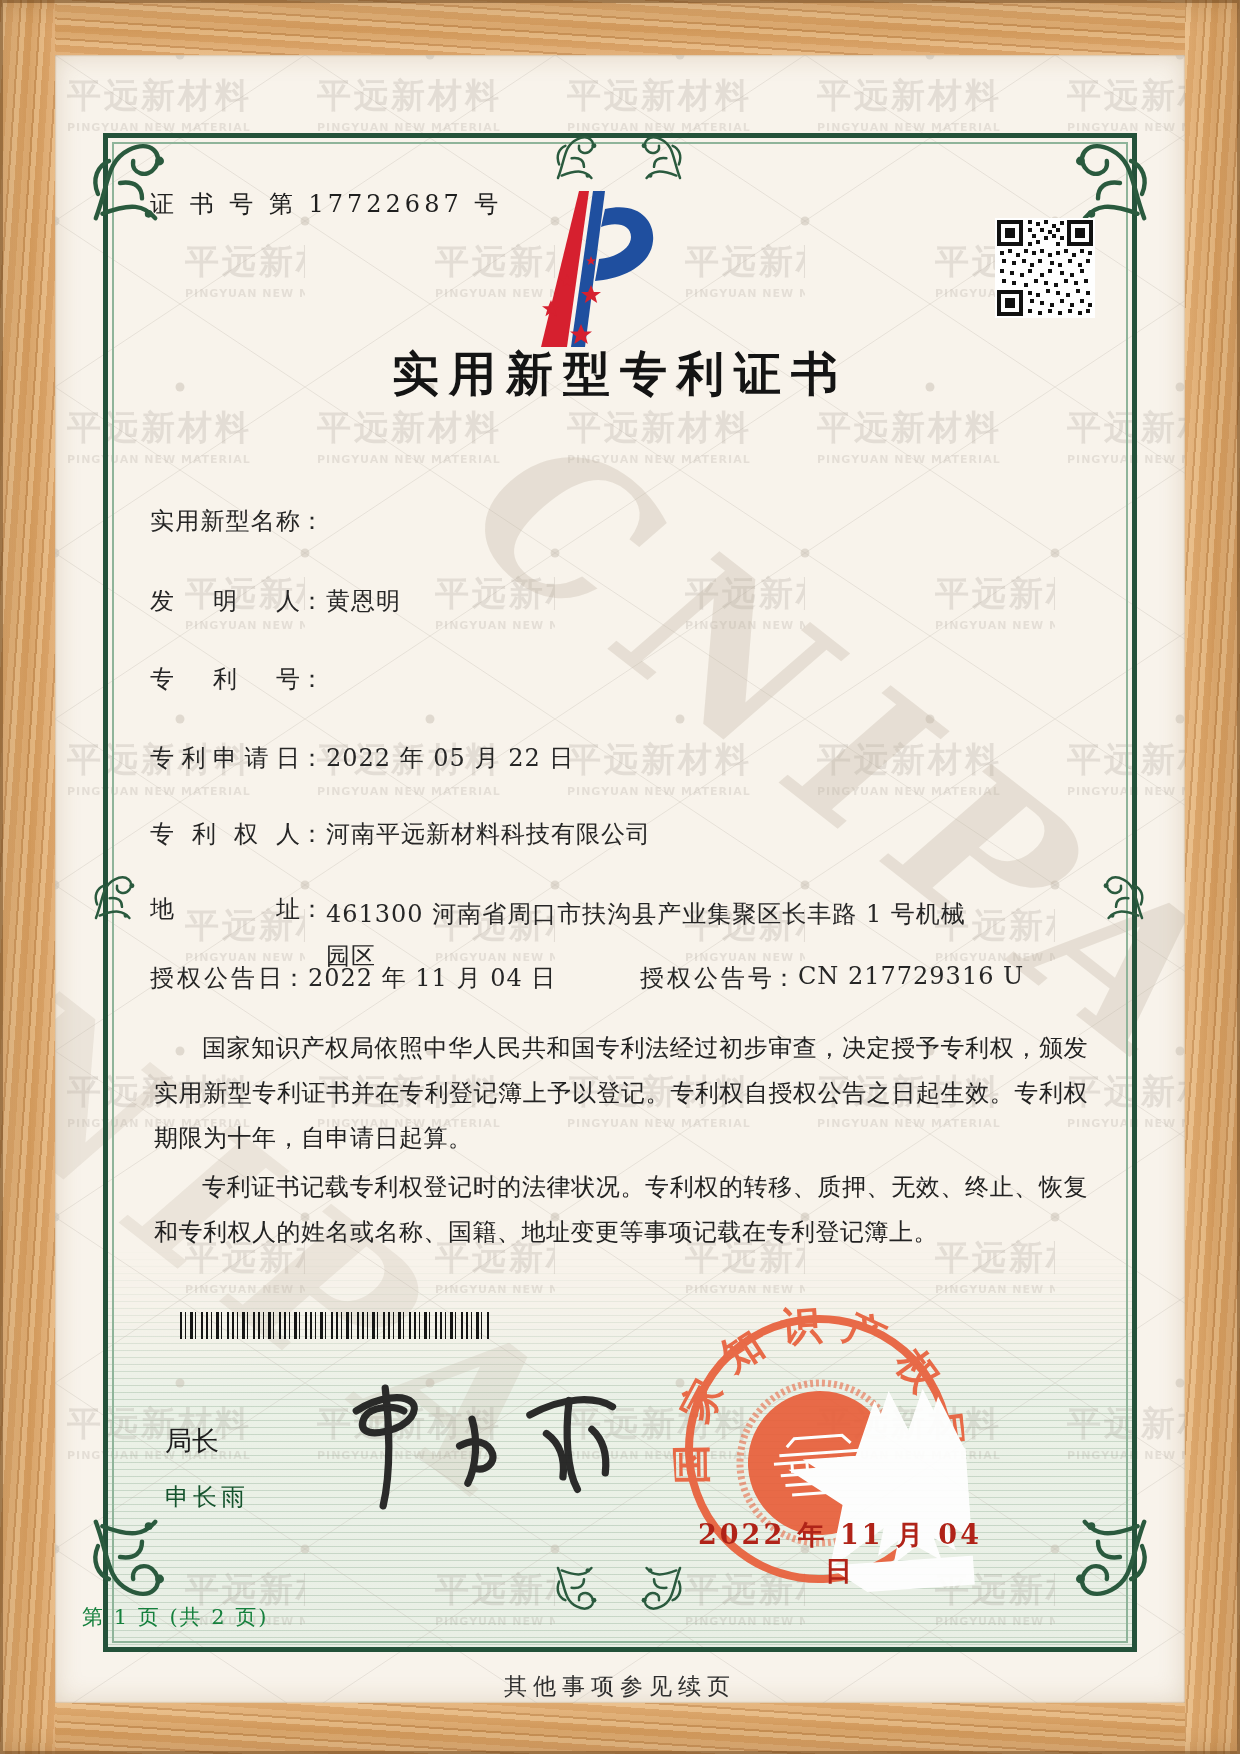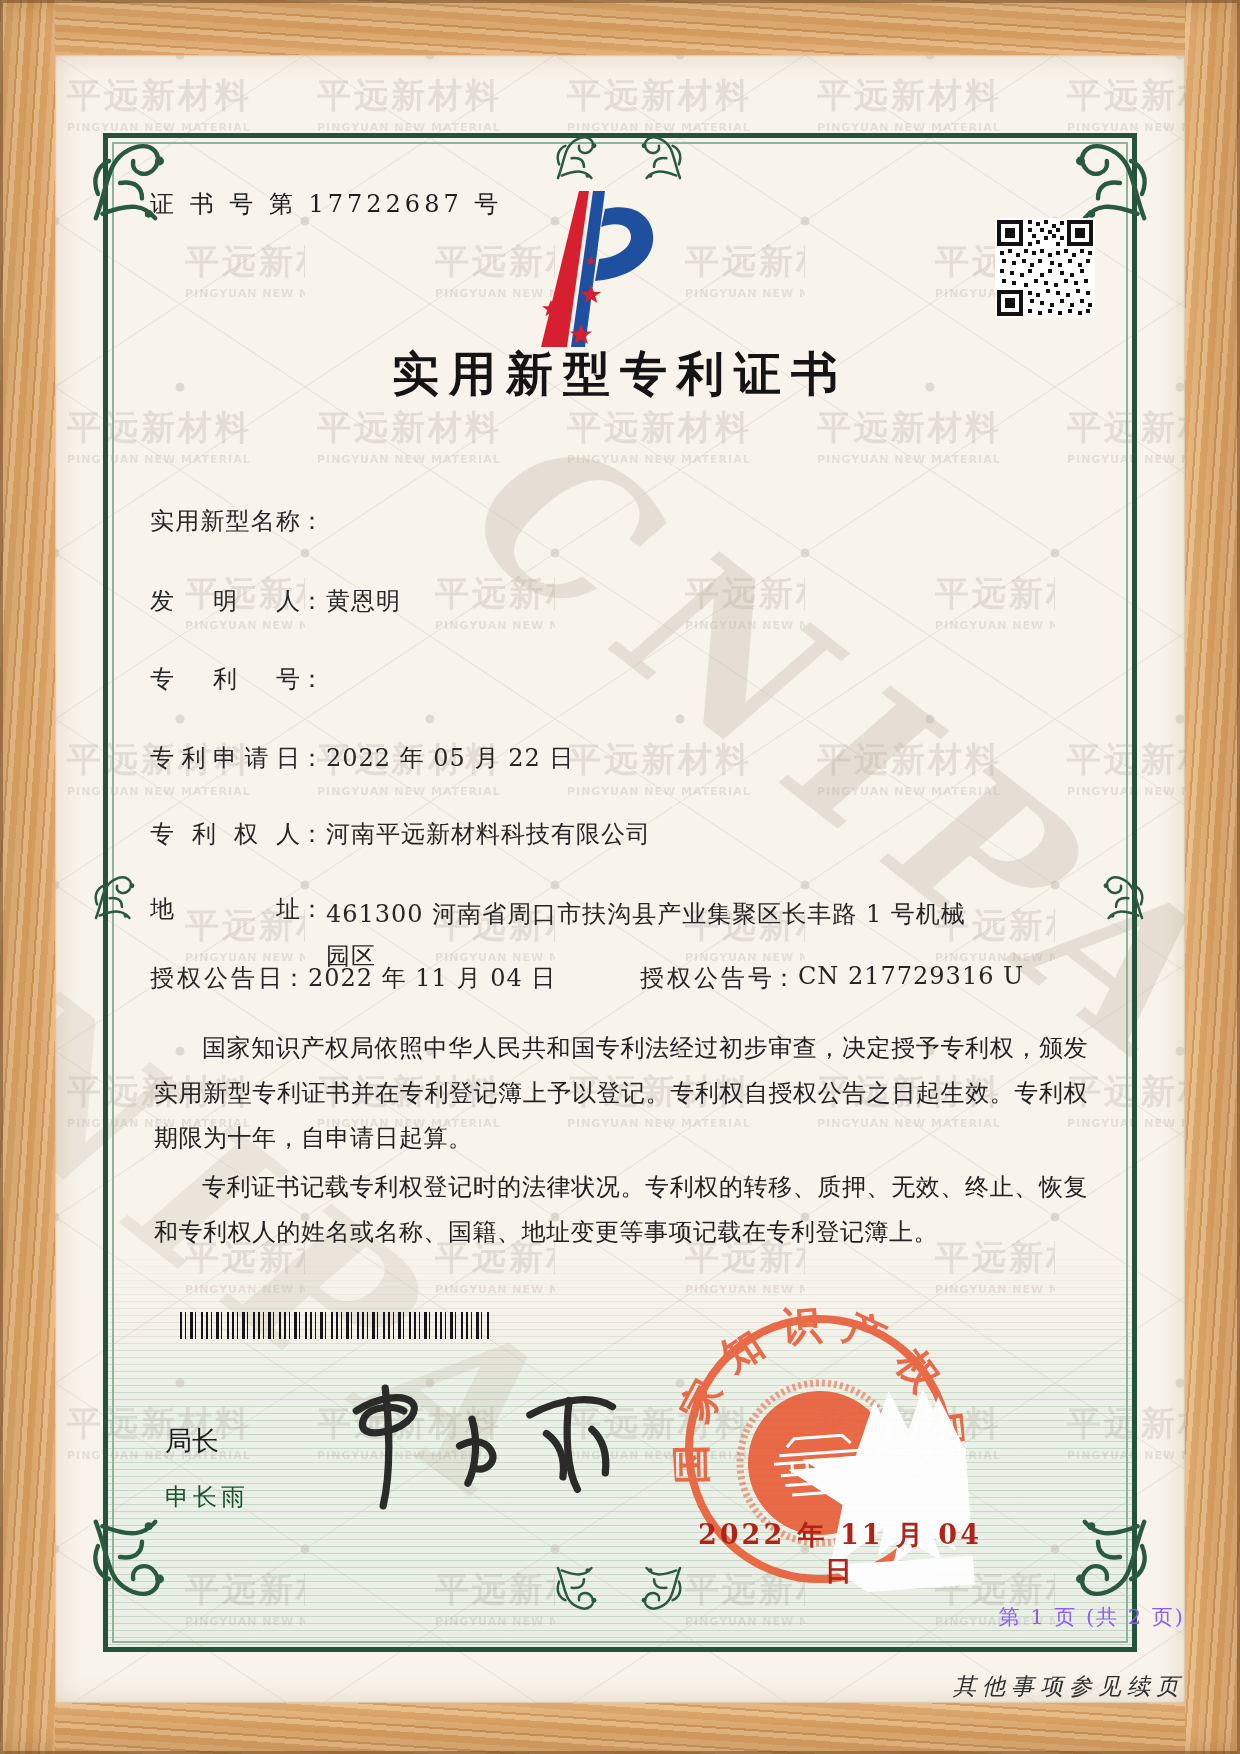--- a/index.html
+++ b/index.html
@@ -89,22 +89,22 @@
       background:repeating-linear-gradient(90deg,#151515 0 2px,transparent 2px 5px,#151515 5px 6px,transparent 6px 10px,#151515 10px 13px,transparent 13px 15px,#151515 15px 16px,transparent 16px 21px,#151515 21px 23px,transparent 23px 26px);}
 
   .director-label{position:absolute;left:110px;top:1368px;font-family:"DejaVu Sans", sans-serif;font-size:27px;color:#1e1e1e;}
   .director-name{position:absolute;left:110px;top:1426px;font-family:"DejaVu Sans", sans-serif;font-size:24px;letter-spacing:4px;color:#14532d;}
   .signature{position:absolute;left:262px;top:1322px;width:310px;height:140px;}
 
   .seal{position:absolute;left:618px;top:1248px;width:292px;height:292px;opacity:.93;transform:rotate(-4deg);}
   .seal-date{position:absolute;left:635px;top:1462px;width:300px;text-align:center;
       font-size:27px;font-weight:700;letter-spacing:3px;color:#b02318;}
 
-  .page-footer{position:absolute;left:0;top:1548px;width:100%;text-align:right;font-size:21px;letter-spacing:2px;color:#8b5cf6;}
-  .cont-note{position:absolute;left:0;top:1616px;width:100%;text-align:right;font-size:23px;letter-spacing:6px;color:#2e2e2e;font-style:italic;}
+  .page-footer{position:absolute;left:0;top:1548px;width:100%;text-align:left;font-size:21px;letter-spacing:2px;color:#15803d;padding-left:27px;}
+  .cont-note{position:absolute;left:0;top:1616px;width:100%;text-align:center;font-size:23px;letter-spacing:6px;color:#2e2e2e;}
 </style>
 </head>
 <body>
 
 <div class="stage">
 
   <div class="wood h wf-top"></div>
   <div class="wood h wf-bottom"></div>
   <div class="wood v wf-left"></div>
   <div class="wood v wf-right"></div>

